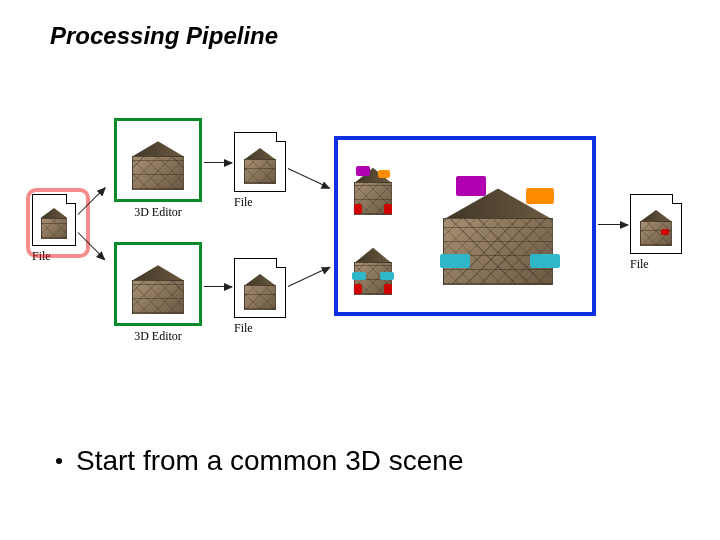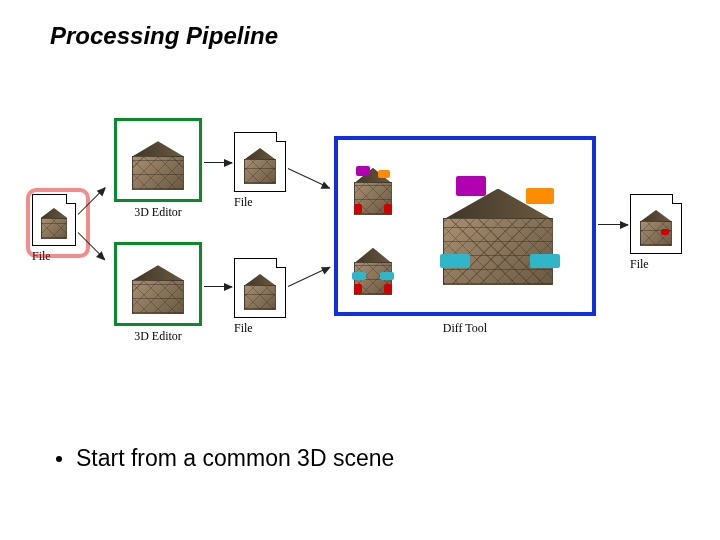--- a/index.html
+++ b/index.html
@@ -22,21 +22,21 @@
     top: 22px;
     left: 50px;
     font-size: 24px;
     font-weight: bold;
     font-style: italic;
   }
   .bullet {
     position: absolute;
     left: 56px;
     top: 445px;
-    font-size: 23px;
+    font-size: 28px;
     display: flex;
     align-items: center;
     gap: 14px;
   }
   .bullet .dot {
     width: 6px;
     height: 6px;
     background: #000;
     border-radius: 50%;
   }
@@ -242,21 +242,20 @@
         <div class="house">
             <div class="ridge"></div>
             <div class="body"></div>
           </div>
         <div class="annot" style="left:44px; top:28px; width:30px; height:20px; background:#b000b0;"></div>
         <div class="annot" style="right:30px; top:40px; width:28px; height:16px; background:#ff8c00;"></div>
         <div class="annot" style="left:28px; bottom:36px; width:30px; height:14px; background:#2fb7c9;"></div>
         <div class="annot" style="right:24px; bottom:36px; width:30px; height:14px; background:#2fb7c9;"></div>
       </div>
     </div>
-    <div class="caption" style="position:absolute; left:302px; top:200px; width:262px; text-align:center;">Diff Tool</div>
 
     <div class="node" style="left:598px; top:76px;">
       <div class="page" style="width:52px; height:60px;">
         <div class="fold"></div>
         <div class="house">
             <div class="ridge"></div>
             <div class="body"></div>
           </div>
         <div class="annot" style="left:30px; top:34px; width:8px; height:6px; background:#d00000;"></div>
       </div>

